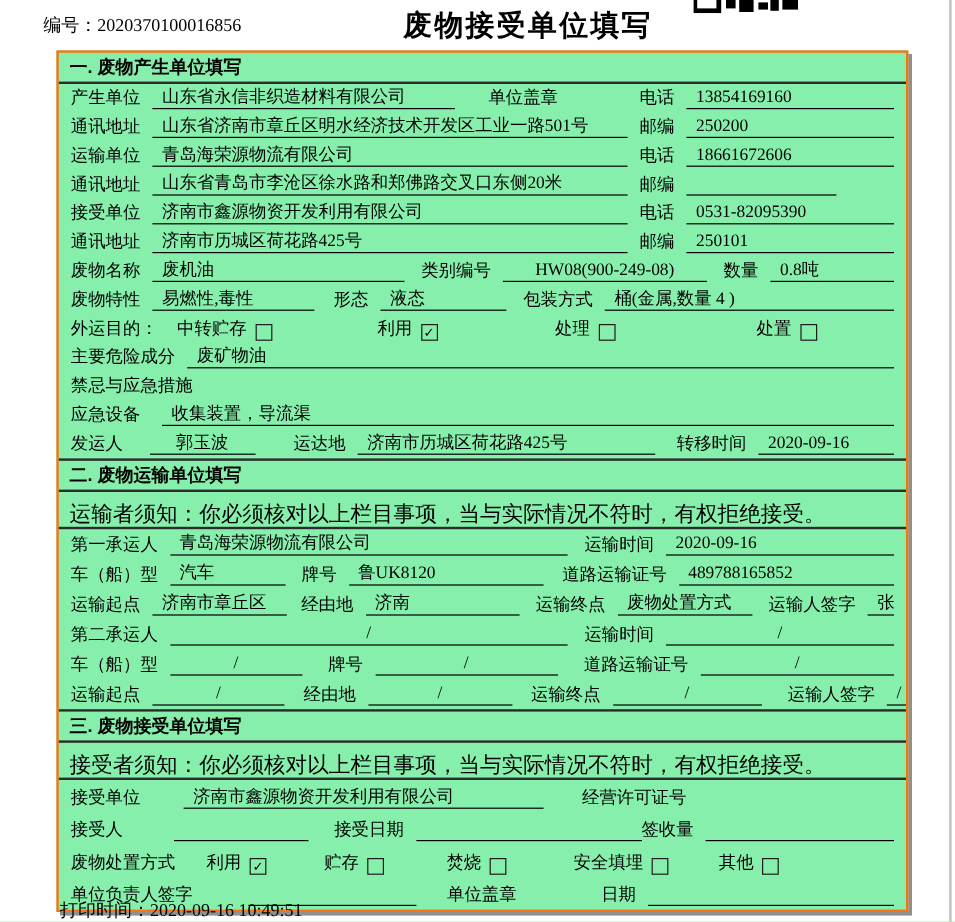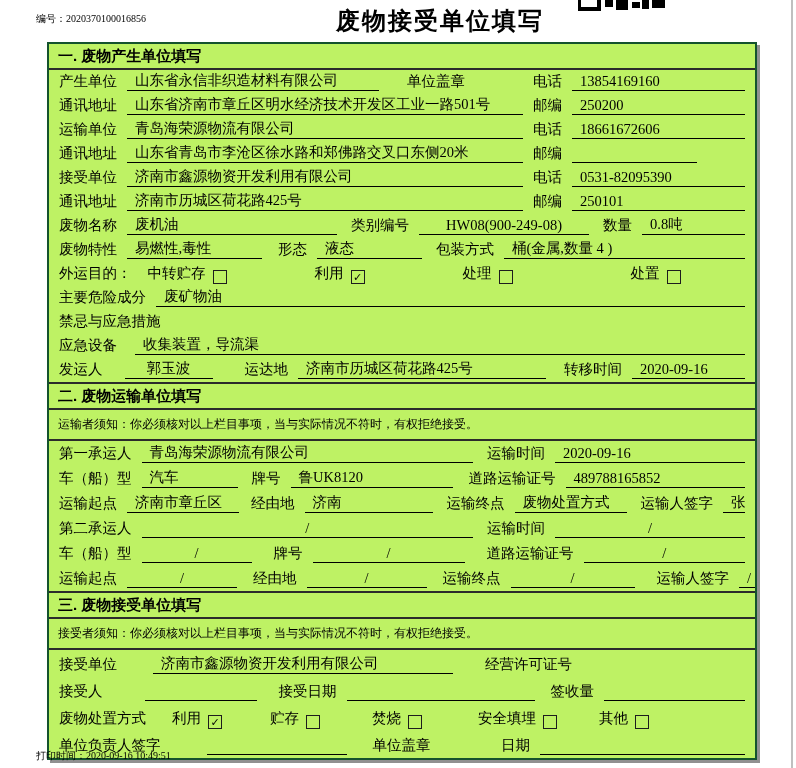--- a/index.html
+++ b/index.html
@@ -3,47 +3,47 @@
 <meta charset="utf-8">
 <style>
   html,body{margin:0;padding:0;}
   body{
     width:796px;height:768px;background:#ffffff;color:#000;
     font-family:"Liberation Serif","DejaVu Serif",serif;
     position:relative;overflow:hidden;
   }
   .page-edge{position:absolute;right:3px;top:0;width:2px;height:768px;background:#bfbfbf;}
   .header{position:relative;height:42px;}
-  .serial{position:absolute;left:36px;top:12px;font-size:10px;white-space:nowrap;}
+  .serial{position:absolute;left:36px;top:12px;font-size:15px;white-space:nowrap;}
   .title{position:absolute;left:84px;right:0;top:5px;text-align:center;font-size:24px;font-weight:bold;letter-spacing:2px;}
   .qr{position:absolute;left:578px;top:0;width:88px;height:11px;overflow:hidden;}
 
   .form{
-    position:absolute;left:47px;top:42px;width:706px;background:#bef264;
-    border:2px solid #14532d;box-shadow:3px 3px 0 #909090;
+    position:absolute;left:47px;top:42px;width:706px;background:#86efac;
+    border:2px solid #f97316;box-shadow:3px 3px 0 #909090;
   }
   .sec-h{font-weight:bold;font-size:15px;padding:3px 9px 3px;height:18px;border-bottom:2px solid #2b2b2b;
          font-family:"Liberation Sans","DejaVu Sans",sans-serif;}
   .sec-h.bt{border-top:2px solid #2b2b2b;}
-  .note{font-size:12px;padding:6px 9px;height:17px;border-bottom:2px solid #2b2b2b;white-space:nowrap;}
+  .note{font-size:18px;padding:6px 9px;height:17px;border-bottom:2px solid #2b2b2b;white-space:nowrap;}
 
   .row{display:flex;align-items:flex-end;padding:0 10px 3px;height:21px;font-size:14.5px;white-space:nowrap;}
   .h25{height:22px;}
   .h27{height:24px;}
   .lbl{margin-right:10px;flex-shrink:0;}
   .u{border-bottom:1px solid #000;padding:0 8px;overflow:hidden;flex-shrink:0;box-sizing:border-box;min-height:16px;}
   .u.grow{flex:1 1 auto;}
   .ctr{text-align:center;}
   .gap{flex:1 1 auto;}
   .right210{margin-left:auto;width:212px;display:flex;align-items:flex-end;flex-shrink:0;}
   .opt{display:inline-flex;align-items:flex-end;}
   .cb{display:inline-flex;width:12px;height:12px;border:1.5px solid #1d1d1d;margin-left:7px;
       align-items:center;justify-content:center;font-size:11px;line-height:1;font-weight:bold;
       position:relative;top:1px;flex-shrink:0;font-family:"DejaVu Sans",sans-serif;}
-  .footer{position:absolute;left:36px;top:749px;font-size:10px;white-space:nowrap;font-family:Liberation Serif, serif;}
+  .footer{position:absolute;left:50px;top:749px;font-size:15px;white-space:nowrap;font-family:Liberation Serif, serif;}
 </style>
 </head>
 <body>
 
 <div class="header">
   <div class="serial"><span>编号：</span><span>2020370100016856</span></div>
   <div class="title">废物接受单位填写</div>
   <svg class="qr" viewBox="0 0 88 11" xmlns="http://www.w3.org/2000/svg">
     <rect x="1" y="-9" width="20" height="18" fill="none" stroke="#000" stroke-width="4"></rect>
     <rect x="27" y="0" width="8" height="7" fill="#000"></rect>
@@ -238,21 +238,21 @@
     <span class="lbl" style="margin-right:36px">接受单位</span>
     <span class="u" style="width:300px">济南市鑫源物资开发利用有限公司</span>
     <span class="lbl" style="margin-left:32px">经营许可证号</span>
   </div>
 
   <div class="row h27">
     <span class="lbl" style="margin-right:42px">接受人</span>
     <span class="u" style="width:112px"></span>
     <span class="lbl" style="margin-left:22px">接受日期</span>
     <span class="u" style="width:188px"></span>
-    <span class="lbl" style="margin-left:16px">签收量</span>
+    <span class="lbl" style="">签收量</span>
     <span class="u grow"></span>
   </div>
 
   <div class="row h27">
     <span>废物处置方式</span>
     <span class="opt" style="margin-left:26px">
       <span>利用</span>
       <span class="cb">✓</span>
     </span>
     <span class="opt" style="margin-left:48px">

